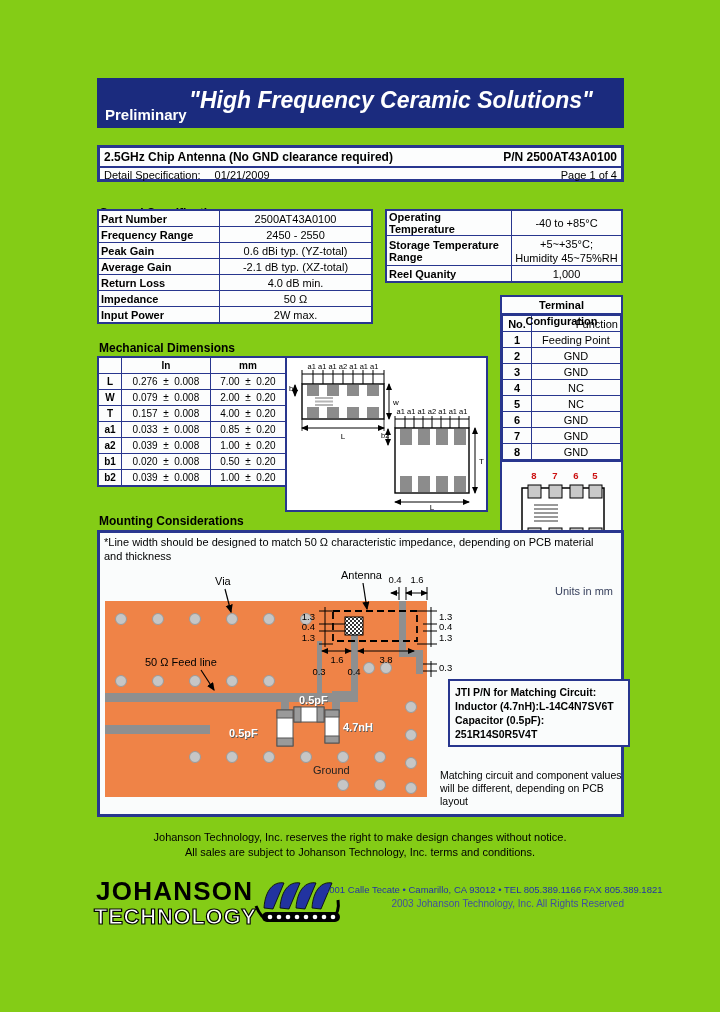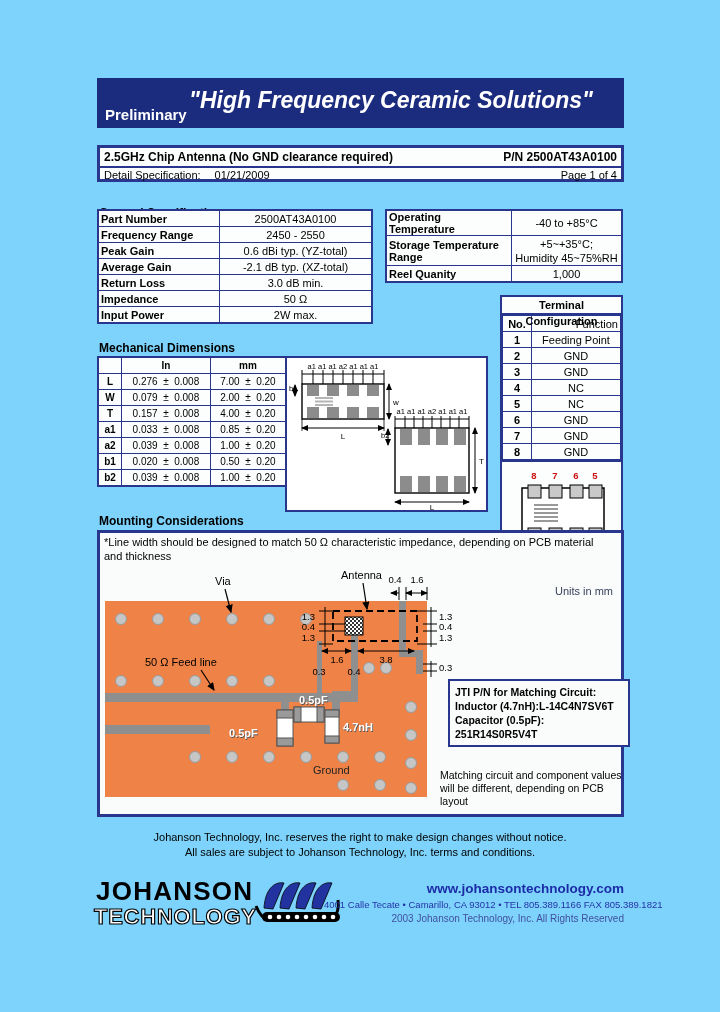--- a/index.html
+++ b/index.html
@@ -1,16 +1,16 @@
 <!DOCTYPE html>
 <html><head>
 <meta charset="utf-8">
 <style>
   html,body{margin:0;padding:0;background:#eef1f1;}
-  .page{position:relative;width:720px;height:1012px;background:#7dd3fc;font-family:"Liberation Sans",sans-serif;color:#000;overflow:hidden;}
+  .page{position:relative;width:720px;height:1012px;background:#84cc16;font-family:"Liberation Sans",sans-serif;color:#000;overflow:hidden;}
   
   .banner{position:absolute;left:97px;top:78px;width:527px;height:50px;background:#1b2b7e;}
   .prelim{position:absolute;left:8px;bottom:5px;color:#fff;font-size:15px;font-weight:bold;}
   .tagline{position:absolute;left:92px;top:9px;color:#fff;font-size:23px;font-weight:bold;font-style:italic;white-space:nowrap;}
   
   .title-box{position:absolute;left:97px;top:145px;width:527px;height:37px;border:3px solid #28368e;background:#fcfdfd;box-sizing:border-box;}
   .trow{display:flex;justify-content:space-between;align-items:center;padding:0 4px;}
   .trow1{height:18px;border-bottom:2px solid #28368e;font-size:12px;font-weight:bold;}
   .trow2{height:13px;font-size:11px;}
   .date{margin-left:14px;}
@@ -93,21 +93,21 @@
     <tr>
           <td class="lbl">Peak Gain</td>
           <td class="val">0.6 dBi typ. (YZ-total)</td>
         </tr>
     <tr>
           <td class="lbl">Average Gain</td>
           <td class="val">-2.1 dB typ. (XZ-total)</td>
         </tr>
     <tr>
           <td class="lbl">Return Loss</td>
-          <td class="val">3.0 dB min.</td>
+          <td class="val">4.0 dB min.</td>
         </tr>
     <tr>
           <td class="lbl">Impedance</td>
           <td class="val">50 Ω</td>
         </tr>
     <tr>
           <td class="lbl">Input Power</td>
           <td class="val">2W max.</td>
         </tr>
   </tbody>
@@ -505,18 +505,17 @@
         <circle cx="205" cy="41" r="2.3"></circle>
           <circle cx="214" cy="41" r="2.3"></circle>
           <circle cx="223" cy="41" r="2.3"></circle>
         <circle cx="232" cy="41" r="2.3"></circle>
           <circle cx="241" cy="41" r="2.3"></circle>
       </g>
     </g>
   </svg>
 
   <div class="footer-right">
-    <div class="site">www.johansontechnology.com</div>
     <div class="addr">4001 Calle Tecate • Camarillo, CA 93012 • TEL 805.389.1166 FAX 805.389.1821</div>
     <div class="copy">2003 Johanson Technology, Inc.  All Rights Reserved</div>
   </div>
 
 </div>
 
 </body></html>

